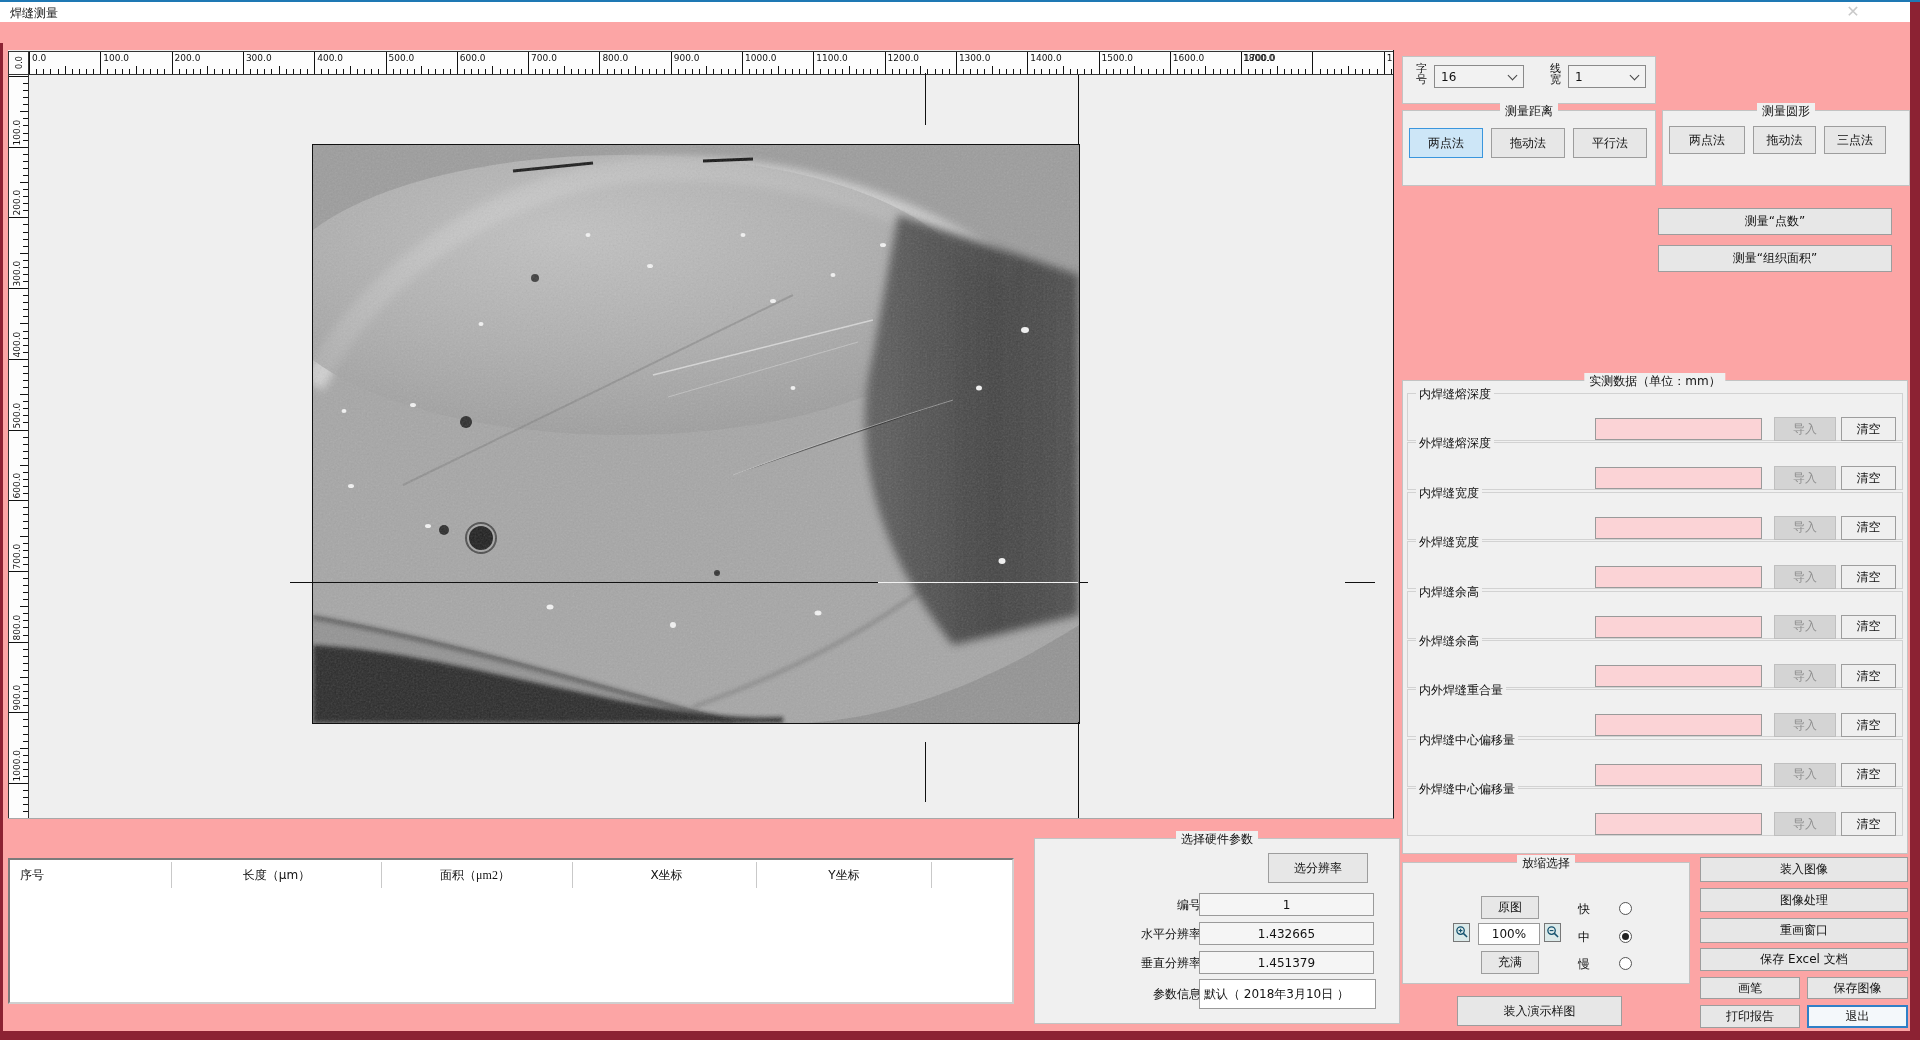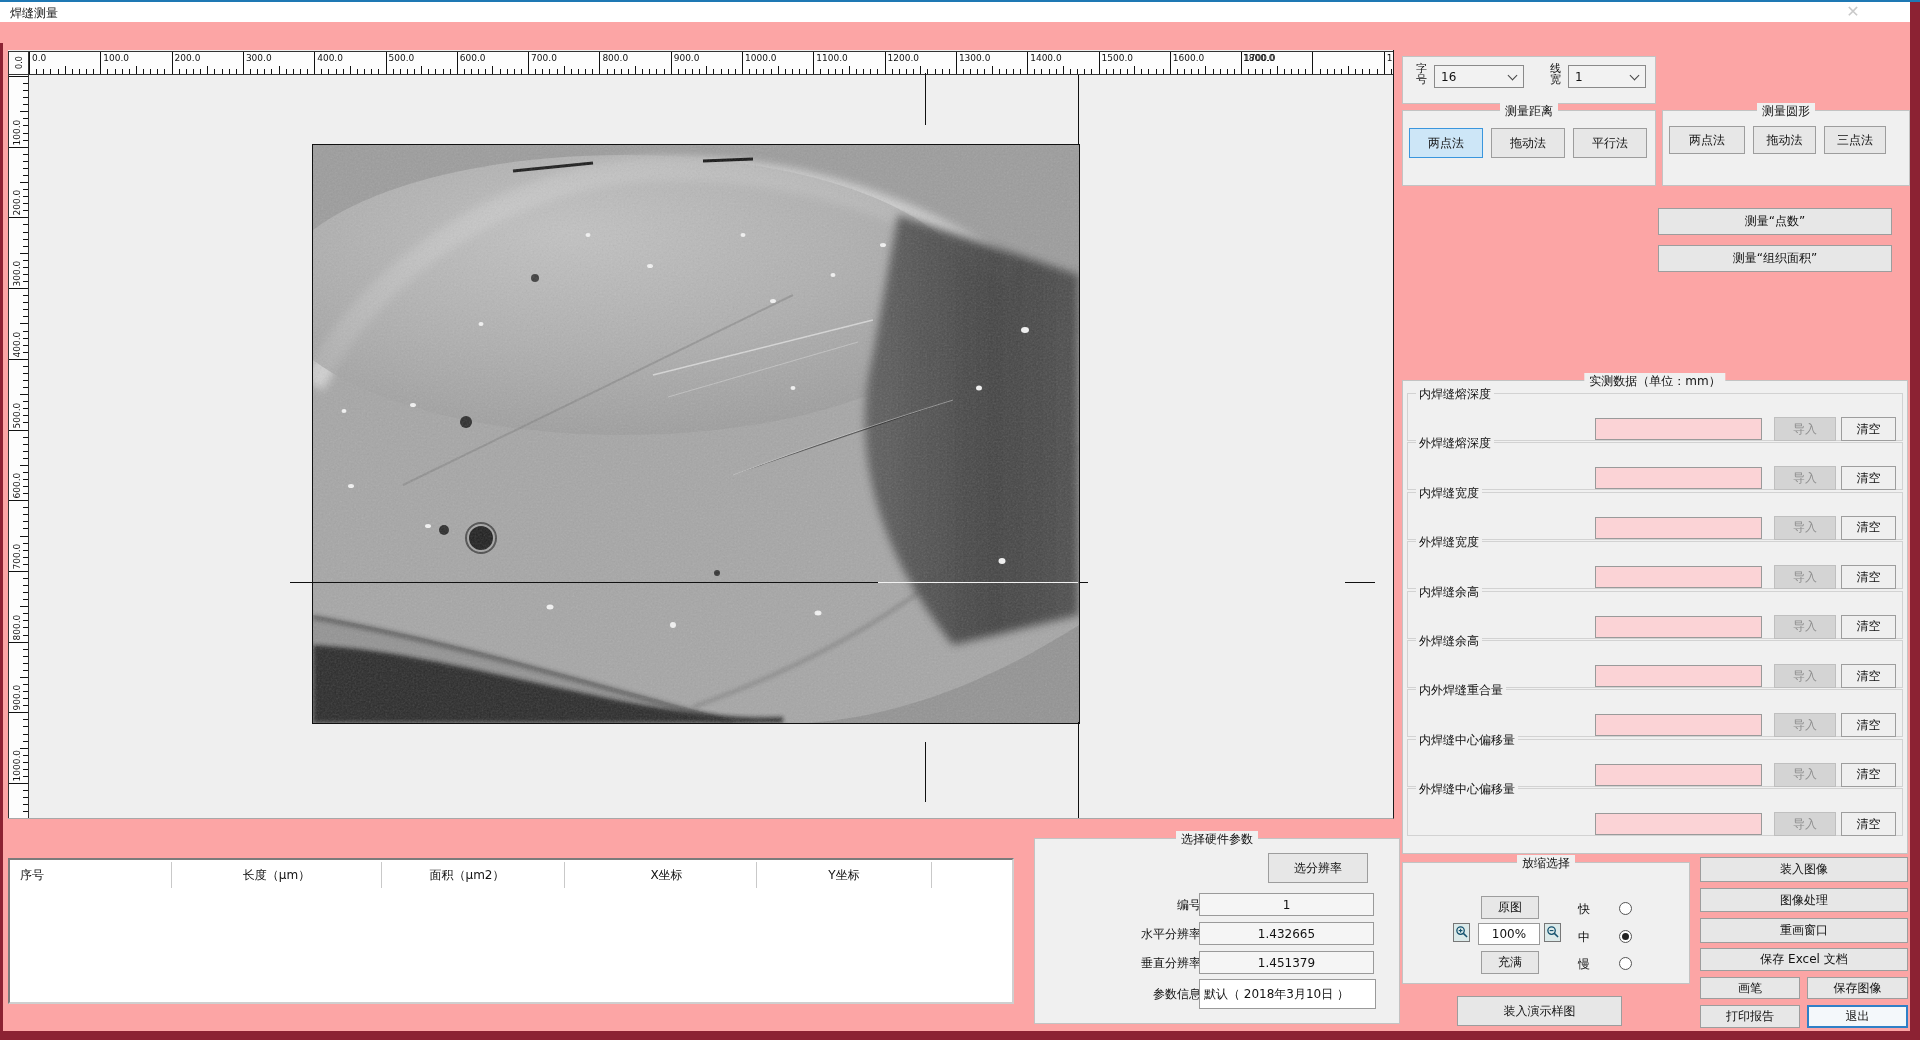--- a/index.html
+++ b/index.html
@@ -631,19 +631,19 @@
   <button class="btn" style="left:1700px;top:948px;width:208px;height:23px;">保存 Excel 文档</button>
   <button class="btn" style="left:1700px;top:977px;width:100px;height:22px;">画笔</button>
   <button class="btn" style="left:1807px;top:977px;width:101px;height:22px;">保存图像</button>
   <button class="btn" style="left:1700px;top:1005px;width:100px;height:23px;">打印报告</button>
   <button class="btn default" style="left:1807px;top:1005px;width:101px;height:23px;">退出</button>
 
   <div class="sunken" id="table" style="left:8px;top:858px;width:1006px;height:146px;">
     <div class="abs" id="thead" style="left:0;top:2px;width:1000px;height:26px;">
         <div class="thcell" style="left: 0px; width: 162px; justify-content: flex-start; padding-left: 10px;">序号</div>
         <div class="thcell" style="left: 162px; width: 210px; justify-content: center; padding-left: 0px;">长度（μm）</div>
-        <div class="thcell" style="left: 360px; width: 195px; justify-content: center; padding-left: 0px;">面积（μm2）</div>
+        <div class="thcell" style="left: 368px; width: 195px; justify-content: center; padding-left: 0px; font-family: Liberation Serif, serif;">面积（μm2）</div>
         <div class="thcell" style="left: 567px; width: 180px; justify-content: center; padding-left: 0px;">X坐标</div>
         <div class="thcell" style="left: 747px; width: 175px; justify-content: center; padding-left: 0px;">Y坐标</div>
       </div>
   </div>
 
 </div>
 
 </body></html>

